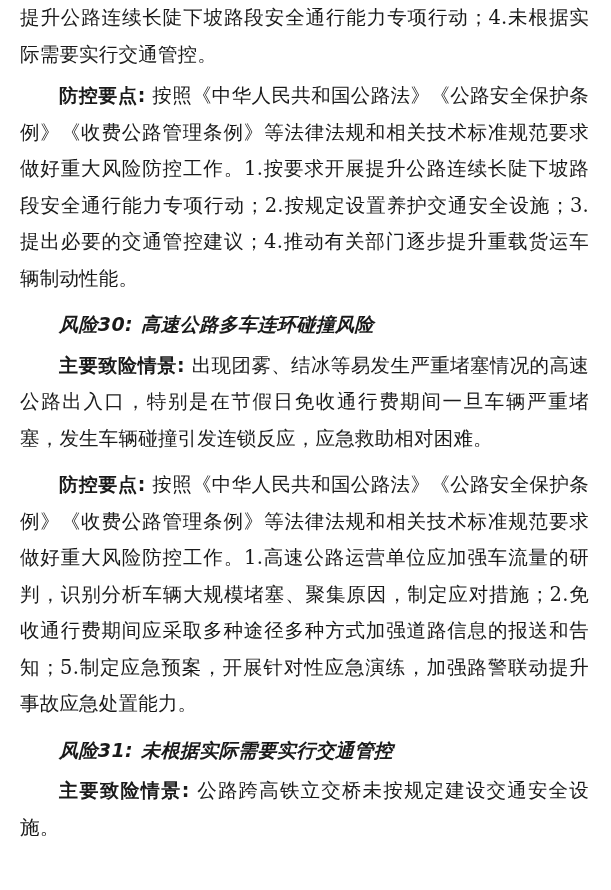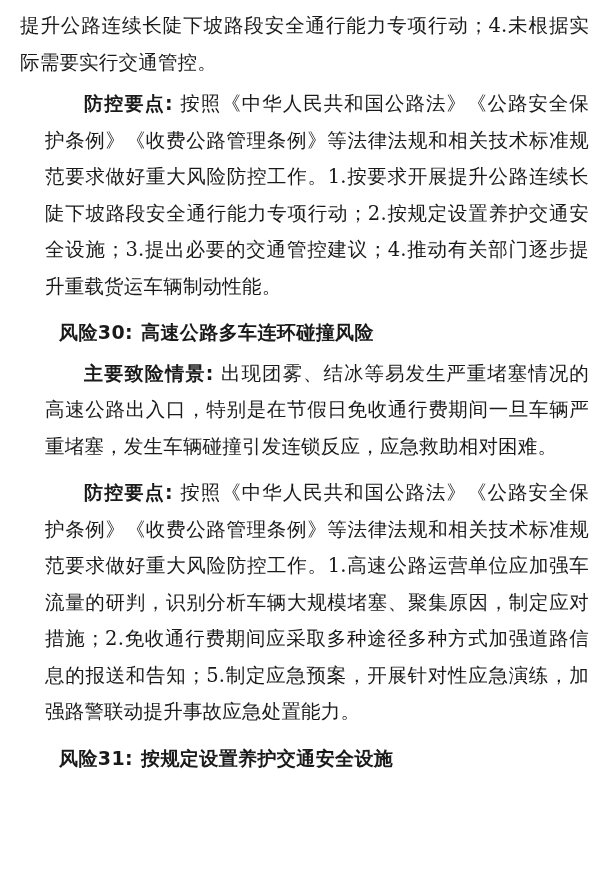--- a/index.html
+++ b/index.html
@@ -11,51 +11,51 @@
     height: 890px;
     background: #ffffff;
     font-family: "DejaVu Serif", "Liberation Serif", serif;
     color: #1a1a1a;
     overflow: hidden;
   }
   .page {
     width: 611px;
     height: 890px;
     box-sizing: border-box;
-    padding: 8px 22px 0 20px;
+    padding: 0 22px 0 20px;
     position: relative;
   }
   p {
     margin: 0;
     font-size: 19.5px;
     line-height: 36.5px;
     text-align: justify;
     text-justify: inter-ideograph;
     letter-spacing: 0.2px;
   }
   .body-para {
     text-indent: 0;
   }
   .indent2 {
     text-indent: 39px;
-    margin-left: 25px;
   }
   .lead {
     font-weight: bold;
     font-family: "DejaVu Sans", "Liberation Sans", sans-serif;
     font-size: 19px;
     letter-spacing: 0.5px;
   }
   .risk-head {
     text-indent: 39px;
     font-weight: bold;
     font-family: "DejaVu Sans", "Liberation Sans", sans-serif;
     font-size: 19px;
     line-height: 36.5px;
     letter-spacing: 0.4px;
+    font-style: italic;
   }
   .risk-head .risk-label {
     margin-right: 8px;
   }
   .spacer-sm { height: 9px; }
   .spacer-xs { height: 4px; }
   .clip-last {
     max-height: 29px;
     overflow: hidden;
   }
@@ -90,22 +90,26 @@
   <div class="spacer-sm"></div>
 
   <p class="indent2">
     <span class="lead">防控要点:</span>
     <span>按照《中华人民共和国公路法》《公路安全保护条例》《收费公路管理条例》等法律法规和相关技术标准规范要求做好重大风险防控工作。1.高速公路运营单位应加强车流量的研判，识别分析车辆大规模堵塞、聚集原因，制定应对措施；2.免收通行费期间应采取多种途径多种方式加强道路信息的报送和告知；5.制定应急预案，开展针对性应急演练，加强路警联动提升事故应急处置能力。</span>
   </p>
 
   <div class="spacer-sm"></div>
 
   <p class="risk-head">
-    <span class="risk-label">风险31:</span><span>按规定设置养护交通安全设施</span>
+    <span class="risk-label">风险31:</span><span>未根据实际需要实行交通管控</span>
   </p>
 
   <div class="spacer-xs"></div>
 
+  <p class="indent2">
+    <span class="lead">主要致险情景:</span>
+    <span>公路跨高铁立交桥未按规定建设交通安全设施。</span>
+  </p>
 
   <div class="spacer-sm"></div>
 
 
 </div>
 
 </body></html>

